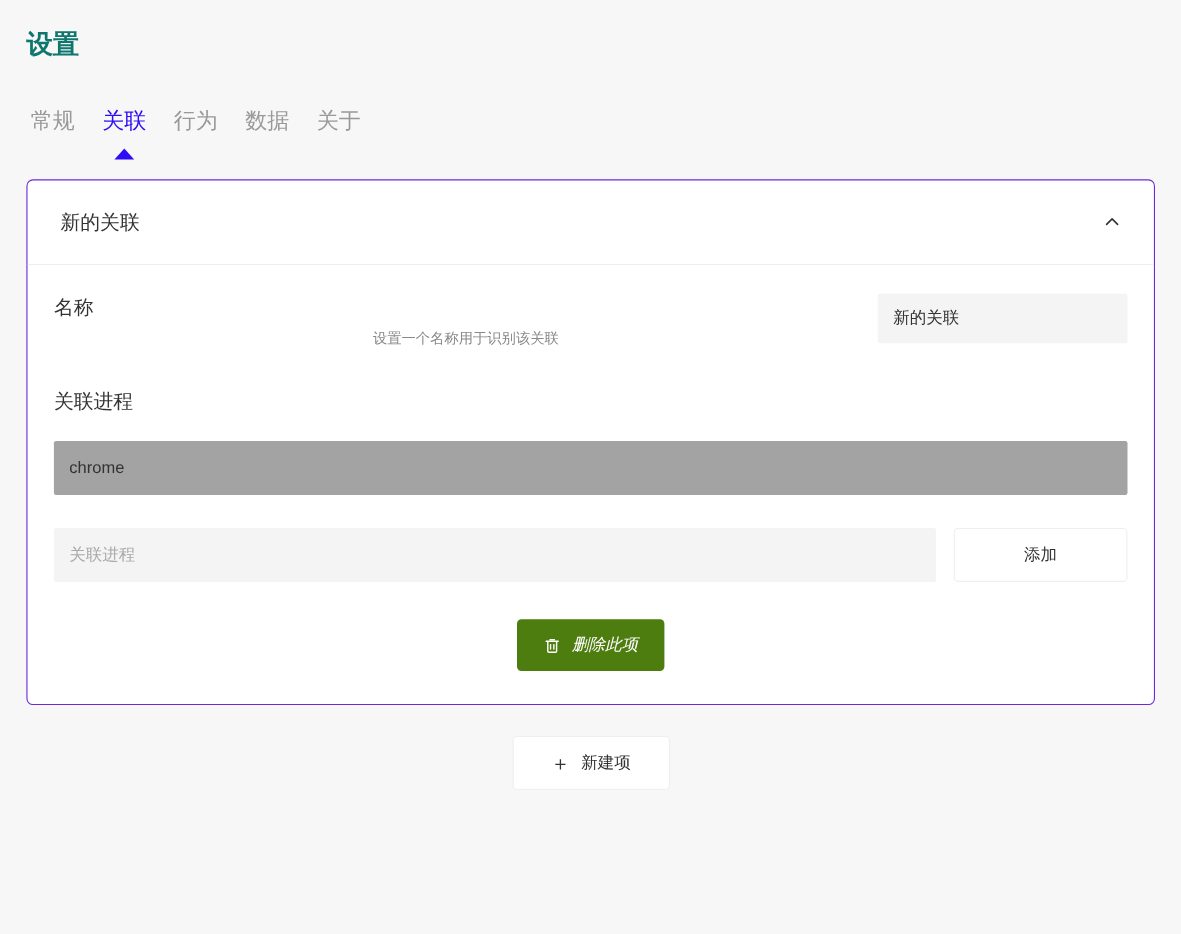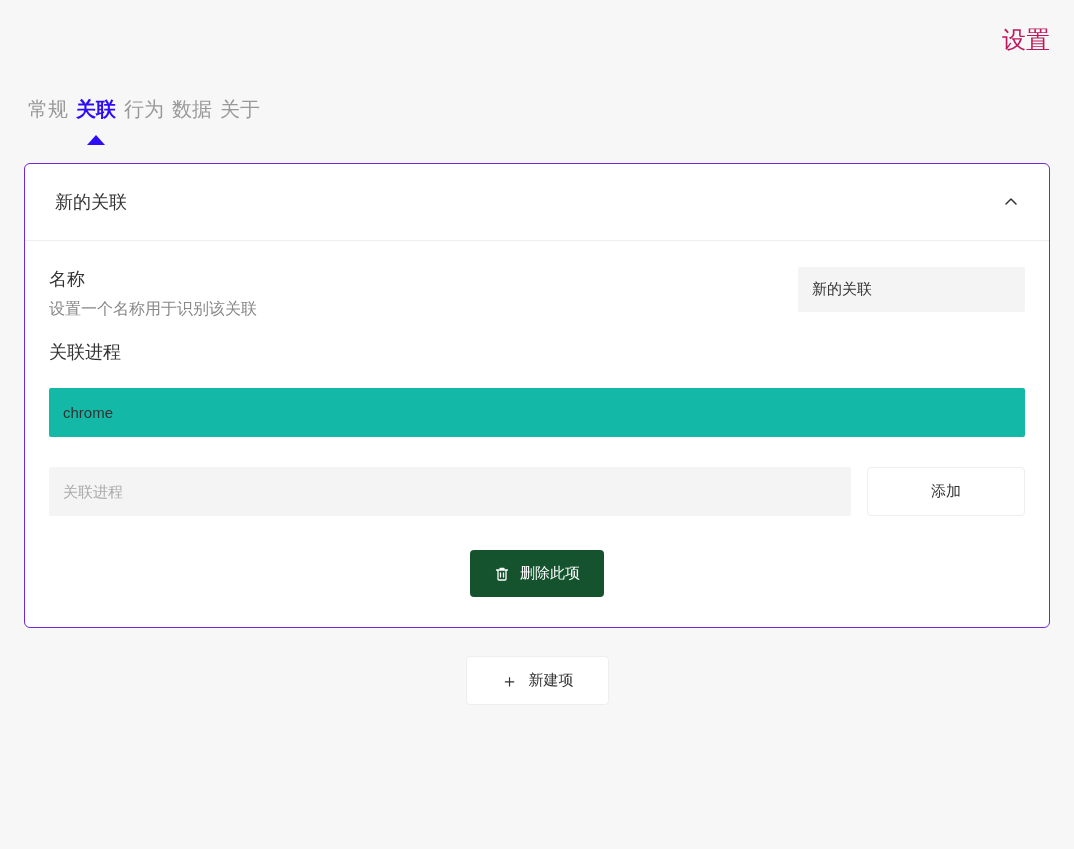--- a/index.html
+++ b/index.html
@@ -10,41 +10,40 @@
     body {
       font-family: -apple-system, BlinkMacSystemFont, "Segoe UI", "PingFang SC", "Microsoft YaHei", sans-serif;
       background: #f7f7f7;
       width: 1074px;
       height: 849px;
       padding: 24px;
       color: #333;
     }
     .page-title {
       font-size: 24px;
-      font-weight: 400;
-      color: #be185d;
+      font-weight: 700;
+      color: #0f766e;
       margin-bottom: 40px;
-      text-align: right;
     }
     .tabs {
       display: flex;
-      gap: 8px;
+      gap: 25px;
       margin-bottom: 32px;
       padding-left: 4px;
     }
     .tab {
       font-size: 20px;
       color: #999;
       cursor: pointer;
       position: relative;
       padding-bottom: 8px;
     }
     .tab.active {
       color: #2d0df5;
-      font-weight: 700;
+      font-weight: 400;
     }
     .tab.active::after {
       content: "";
       position: absolute;
       bottom: -14px;
       left: 50%;
       transform: translateX(-50%);
       width: 0;
       height: 0;
       border-left: 9px solid transparent;
@@ -76,33 +75,34 @@
       align-items: center;
       justify-content: center;
     }
     .panel-body {
       padding: 26px 24px 30px;
     }
     .field-row {
       display: flex;
       justify-content: space-between;
       align-items: flex-start;
-      margin-bottom: 20px;
+      margin-bottom: 36px;
     }
     .field-label-block {
       flex: 1;
     }
     .field-label {
       font-size: 18px;
       color: #333;
       margin-bottom: 8px;
     }
     .field-desc {
-      font-size: 16px;
+      font-size: 13px;
       color: #888;
+      text-align: center;
     }
     .text-input {
       background: #f4f4f4;
       border: none;
       padding: 14px 14px;
       font-size: 15px;
       color: #333;
       border-radius: 2px;
       outline: none;
       min-width: 180px;
@@ -111,21 +111,21 @@
     .text-input::placeholder {
       color: #aaa;
     }
     .process-block {
       margin-bottom: 20px;
     }
     .process-list {
       margin-top: 24px;
     }
     .process-item {
-      background: #14b8a6;
+      background: #a3a3a3;
       padding: 16px 14px;
       font-size: 15px;
       color: #333;
       border-radius: 2px;
       margin-bottom: 30px;
       cursor: pointer;
     }
     .add-row {
       display: flex;
       gap: 16px;
@@ -147,22 +147,23 @@
       gap: 10px;
     }
     .btn-white {
       background: #fff;
       color: #333;
       border: 1px solid #eee;
       min-width: 158px;
       align-items: center;
     }
     .btn-danger {
-      background: #14532d;
+      background: #4d7c0f;
       color: #fff;
+      font-style: italic;
     }
     .btn-outline {
       background: #fff;
       color: #333;
       border: 1px solid #eee;
       padding: 14px 34px;
     }
     .delete-row {
       display: flex;
       justify-content: center;

